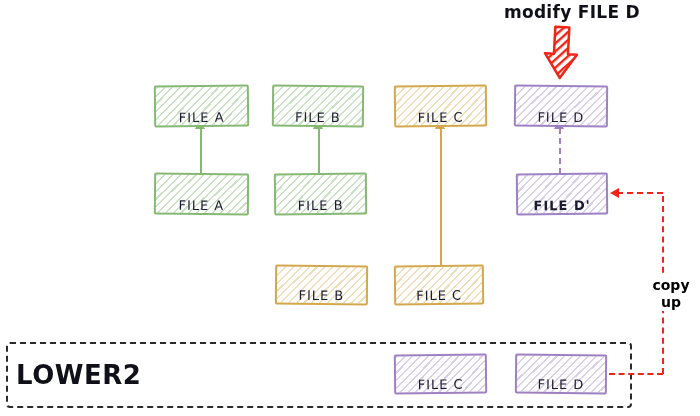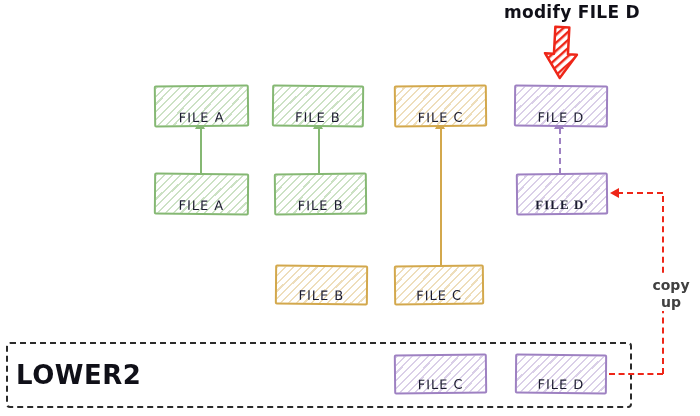--- a/index.html
+++ b/index.html
@@ -52,21 +52,21 @@
   .ah-up.y{border-bottom:9px solid #d3a84c;}
   .ah-up.p{border-bottom:9px solid #9e81c2;}
   .ah-left{position:absolute;width:0;height:0;border-top:5px solid transparent;border-bottom:5px solid transparent;border-right:9px solid #ee2618;}
   
   .modify-label{
     position:absolute;left:500px;top:2px;width:140px;text-align:right;
     font-size:17px;font-weight:bold;color:#101018;letter-spacing:0.3px;
   }
   .copyup-label{
     position:absolute;left:642px;top:277px;width:58px;text-align:center;
-    font-size:14px;font-weight:bold;color:#404040;background:#ffffff;line-height:17px;
+    font-size:14px;font-weight:bold;color:#000000;background:#ffffff;line-height:17px;
   }
   .fat-arrow{position:absolute;left:538px;top:25px;transform:rotate(3deg);}
 </style>
 </head>
 <body>
 
 <div id="canvas">
 
   <div class="band" style="top:342px;height:66px;">
     <div class="band-label">LOWER2</div>
@@ -96,21 +96,21 @@
   <div class="file-box purple tilt-r" style="left:514px;top:85px;width:94px;">
     <span>FILE D</span>
   </div>
 
   <div class="file-box green tilt-r" style="left:154px;top:173px;width:95px;">
     <span>FILE A</span>
   </div>
   <div class="file-box green tilt-l" style="left:274px;top:173px;width:93px;">
     <span>FILE B</span>
   </div>
-  <div class="file-box purple tilt-l" style="left:516px;top:173px;width:92px;font-family:Liberation Serif, serif;">
+  <div class="file-box purple tilt-l" style="left:516px;top:173px;width:92px;">
     <span class="bold-label">FILE D'</span>
   </div>
 
   <div class="file-box yellow short tilt-r" style="left:275px;top:265px;width:93px;">
     <span>FILE B</span>
   </div>
   <div class="file-box yellow short tilt-l" style="left:394px;top:265px;width:90px;">
     <span>FILE C</span>
   </div>
 

